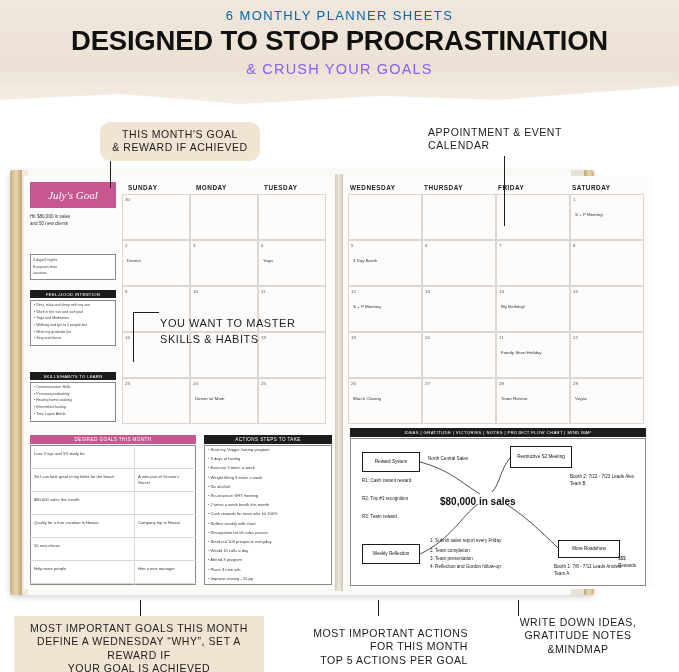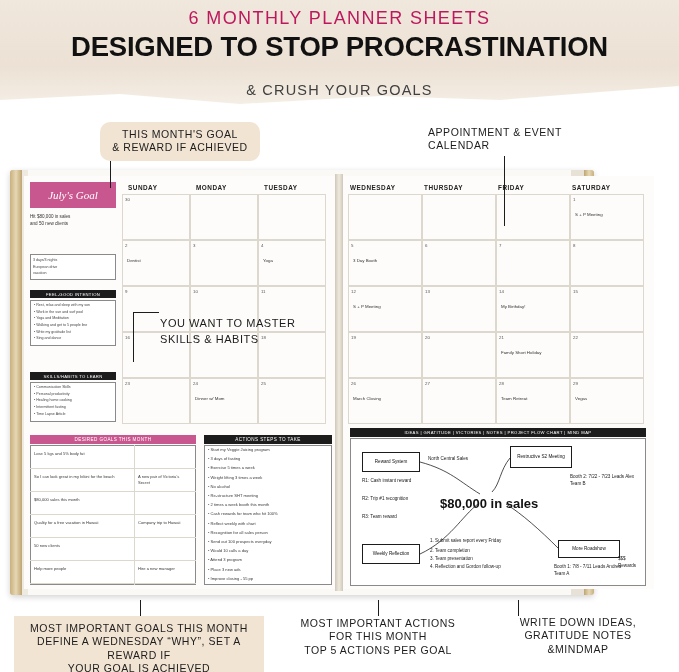--- a/index.html
+++ b/index.html
@@ -13,28 +13,28 @@
   .swash {
     position: absolute; left: 0; top: 0; width: 679px; height: 110px;
     background: linear-gradient(180deg,#f0e7dd 0%, #ece1d4 60%, #f6f0e8 100%);
     clip-path: polygon(0 0, 679px 0, 679px 86px, 600px 92px, 500px 100px, 380px 96px, 240px 104px, 120px 94px, 0 100px);
   }
   .header {
     position: absolute; left: 0; top: 8px; width: 679px; text-align: center;
     z-index: 3;
   }
   .h-sub1 {
-    font-size: 18px; letter-spacing: 1.4px; color: #be185d; font-weight: 400;
+    font-size: 13px; letter-spacing: 1.4px; color: #0369a1; font-weight: 400;
   }
   .h-main {
     font-size: 27.5px; letter-spacing: -0.2px; color: #111; font-weight: 700;
     margin-top: 3px; line-height: 1.08;
   }
   .h-sub2 {
-    font-size: 14.5px; letter-spacing: 1.2px; color: #404040; margin-top: 20px; text-align: center;
+    font-size: 14.5px; letter-spacing: 1.2px; color: #8b5cf6; margin-top: 5px; text-align: center;
   }
 
   
   .callout {
     position: absolute; background: #f2e4d3; color: #1c1c1c;
     font-size: 10.5px; line-height: 1.28; letter-spacing: .55px;
     padding: 6px 9px; text-align: center; z-index: 6;
   }
   .callout.plain { background: transparent; padding: 0; }
   .line { position: absolute; background: #1c1c1c; z-index: 5; }
@@ -106,21 +106,21 @@
     position:absolute; background:#1c1c1c; color:#fff; font-size:4.6px;
     letter-spacing:.4px; text-align:center; padding:2px 0;
   }
   .row-line { position:absolute; border-bottom:0.5px solid #ddd8cd; }
   .cell-txt { position:absolute; font-size:4.1px; color:#3a3a3a; line-height:1.5; }
 
   
   .note-box { position:absolute; border:1px solid #1c1c1c; background:#fff; font-size:4.6px;
     display:flex; align-items:center; justify-content:center; text-align:center; line-height:1.3; color:#111;}
   .hand { position:absolute; font-size:4.6px; color:#222; line-height:1.5; }
-  .big-hand { position:absolute; font-size:13px; color:#111; font-weight:700; }
+  .big-hand { position:absolute; font-size:10px; color:#111; font-weight:700; }
 
   .footer-callouts { position:absolute; left:0; top:600px; width:679px; height:72px; z-index:6; }
 </style>
 </head>
 <body>
 
 <div class="swash"></div>
 
 <div class="header">
   <div class="h-sub1">6 MONTHLY PLANNER SHEETS</div>
@@ -348,21 +348,21 @@
 
 <div class="footer-callouts">
   <div class="line" style="left:140px; top:0px; width:1px; height:16px;"></div>
   <div class="callout" style="left:14px; top:16px; width:250px;">
     <div>MOST IMPORTANT GOALS THIS MONTH</div>
     <div>DEFINE A WEDNESDAY “WHY”, SET A REWARD IF</div>
     <div>YOUR GOAL IS ACHIEVED</div>
   </div>
 
   <div class="line" style="left:378px; top:0px; width:1px; height:16px;"></div>
-  <div class="callout plain" style="left:288px; top:17px; width:180px;">
+  <div class="callout plain" style="left:288px; top:27px; width:180px;text-align:right;">
     <div>MOST IMPORTANT ACTIONS</div>
     <div>FOR THIS MONTH</div>
     <div>TOP 5 ACTIONS PER GOAL</div>
   </div>
 
   <div class="line" style="left:518px; top:0px; width:1px; height:16px;"></div>
   <div class="callout plain" style="left:488px; top:16px; width:180px;">
     <div>WRITE DOWN IDEAS,</div>
     <div>GRATITUDE NOTES</div>
     <div>&amp;MINDMAP</div>

